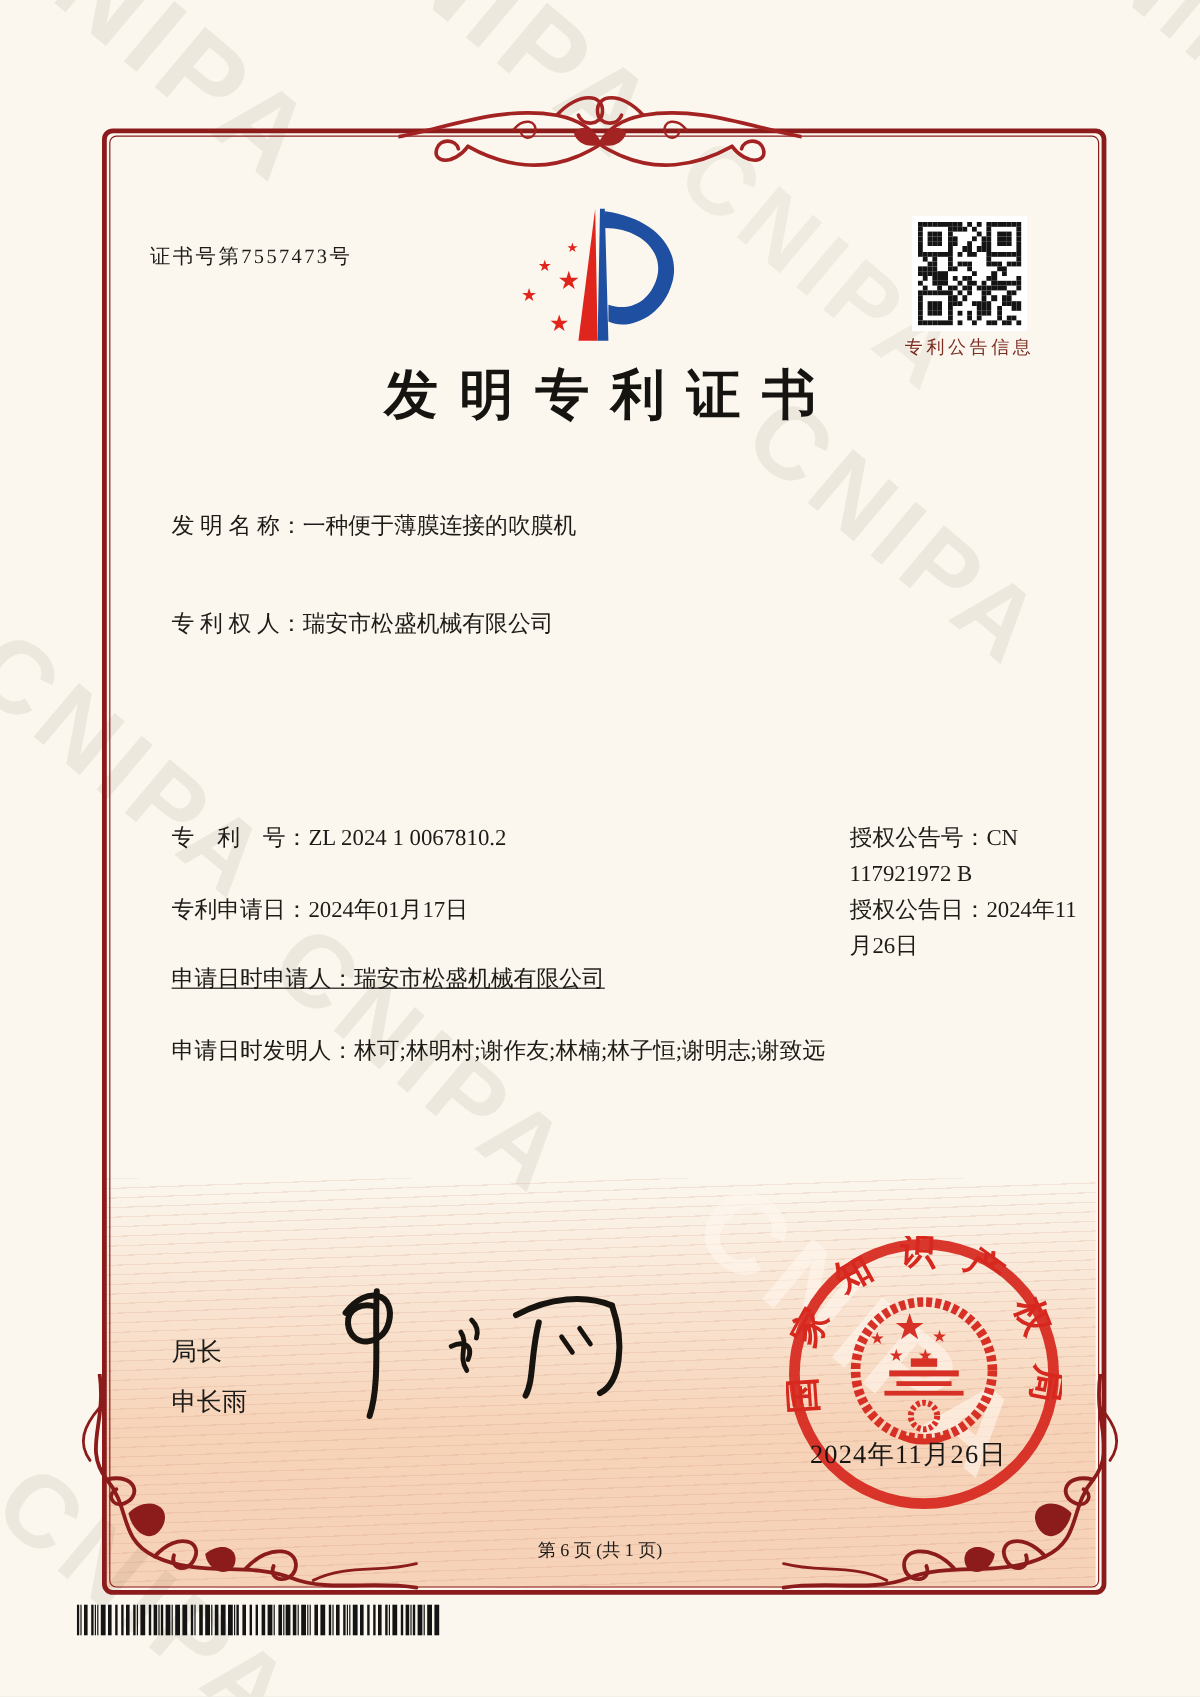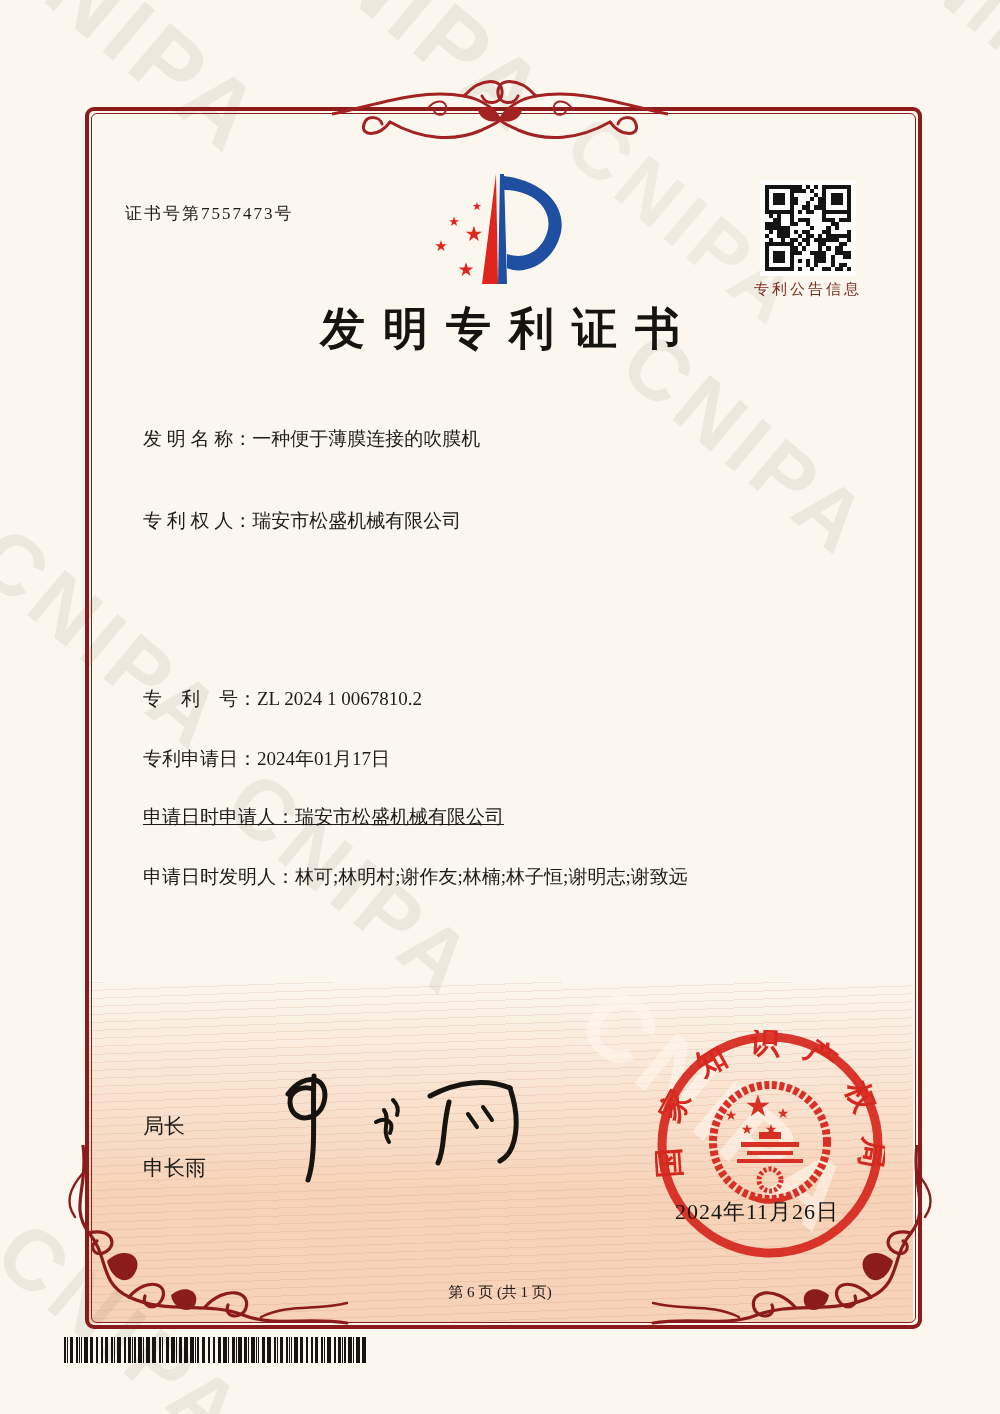--- a/index.html
+++ b/index.html
@@ -591,24 +591,30 @@
   </div>
 
   <div class="row" style="top:506px;">
     <span class="lbl">专 利 权 人：</span><span class="val">瑞安市松盛机械有限公司</span>
   </div>
 
 
 
   <div class="row row5" style="top:684px;">
     <span class="lbl">专　利　号：</span><span class="val">ZL 2024 1 0067810.2</span>
+    <span class="rcol">
+      <span class="lbl">授权公告号：</span><span class="val">CN 117921972 B</span>
+    </span>
   </div>
 
   <div class="row row6" style="top:744px;">
     <span class="lbl">专利申请日：</span><span class="val">2024年01月17日</span>
+    <span class="rcol">
+      <span class="lbl">授权公告日：</span><span class="val">2024年11月26日</span>
+    </span>
   </div>
 
   <div class="row" style="top:802px;text-decoration:underline;">
     <span class="lbl">申请日时申请人：</span><span class="val">瑞安市松盛机械有限公司</span>
   </div>
 
   <div class="row" style="top:862px;">
     <span class="lbl">申请日时发明人：</span><span class="val">林可;林明村;谢作友;林楠;林子恒;谢明志;谢致远</span>
   </div>
 

